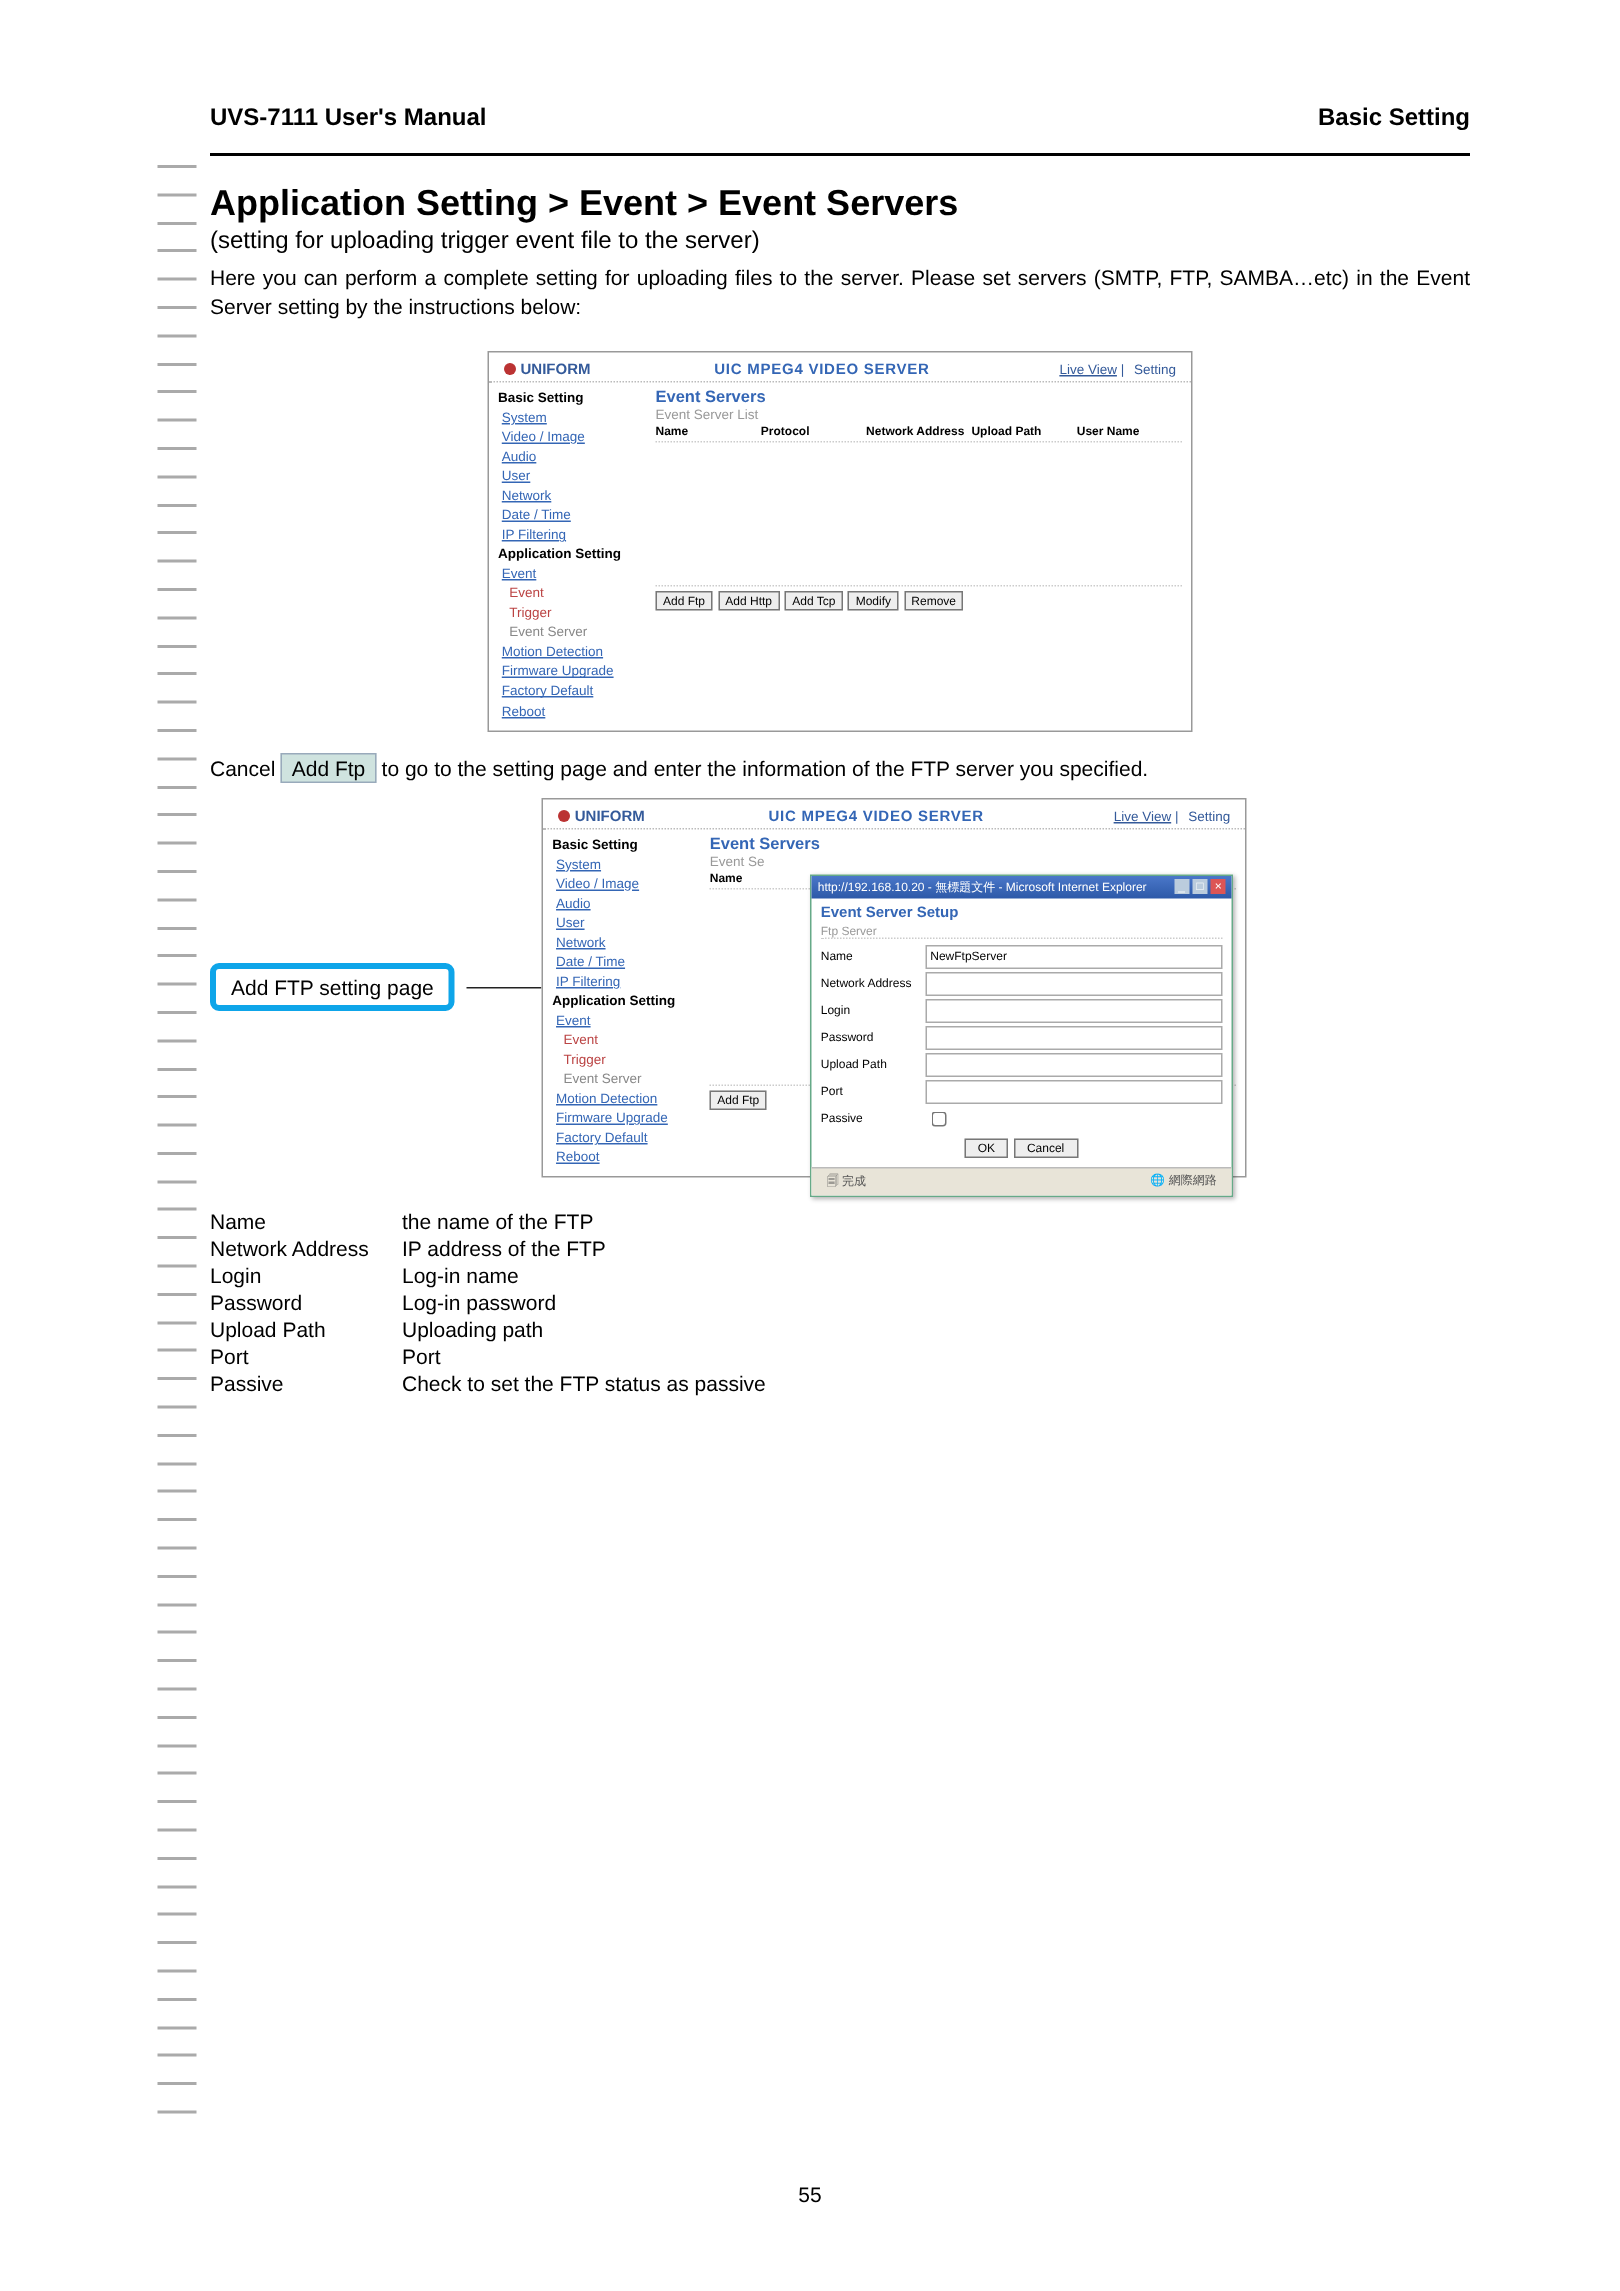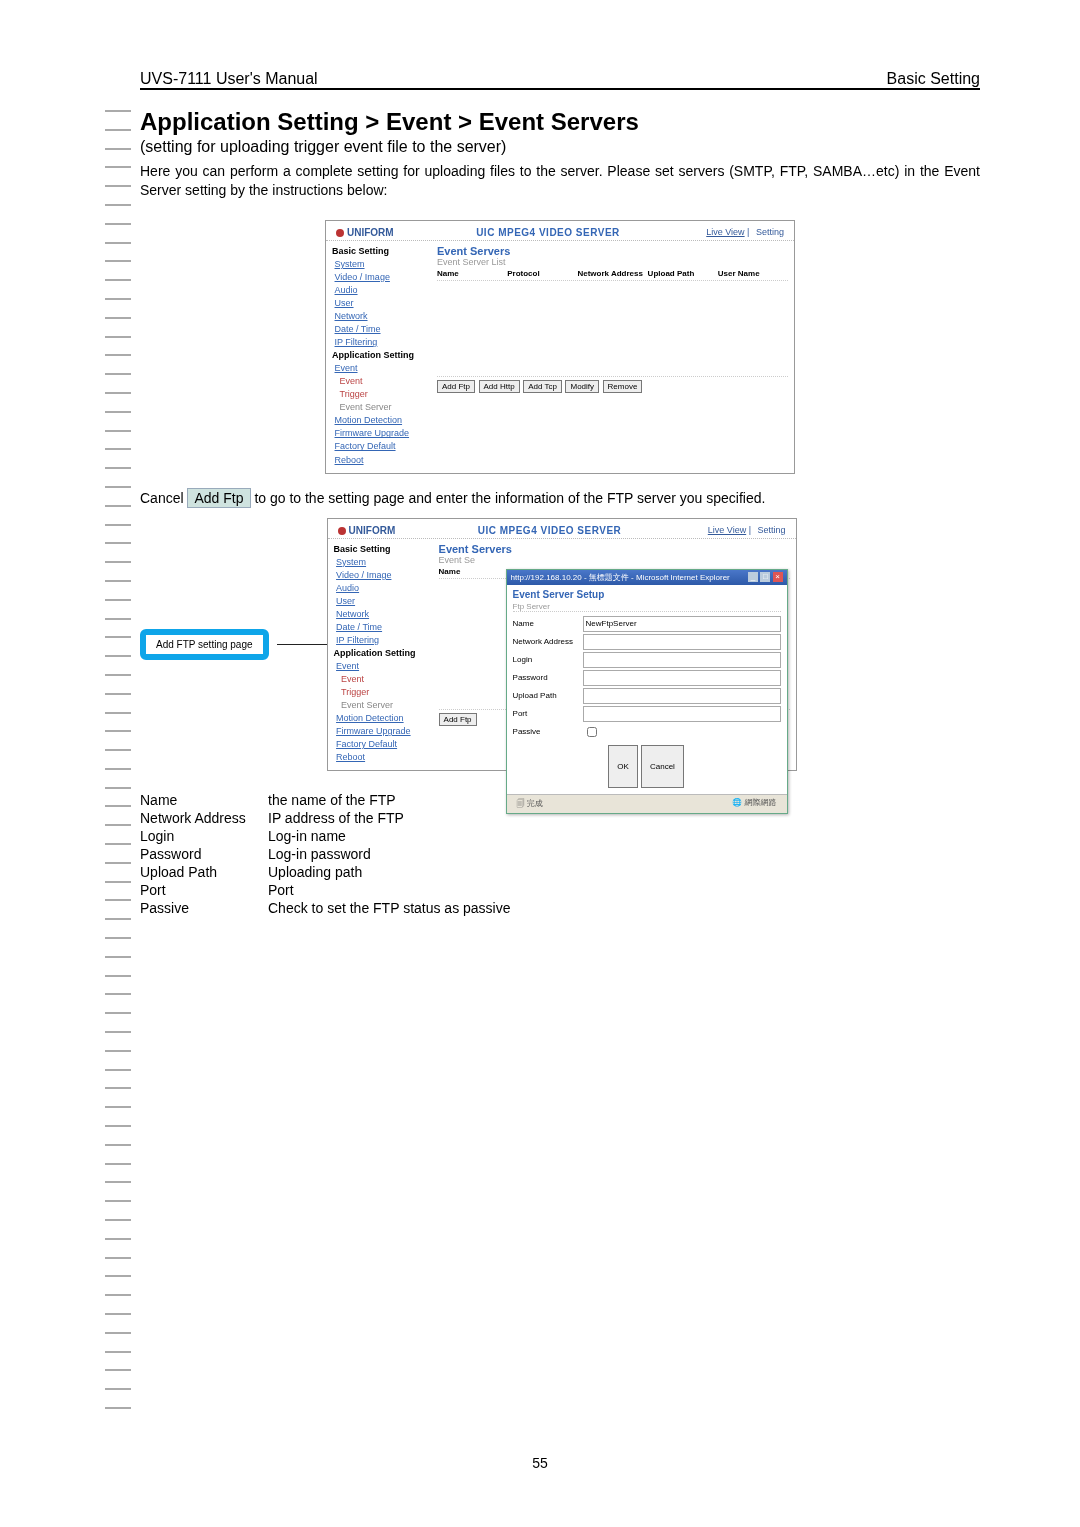--- a/index.html
+++ b/index.html
@@ -31,23 +31,23 @@
   .spiral div {
     width: 26px;
     height: 2px;
     background: #aaa;
     margin-left: -13px;
   }
   .header-row {
     display: flex;
     justify-content: space-between;
     align-items: flex-end;
-    font-weight: normal;
+    font-weight: bold;
     font-size: 16px;
-    padding-bottom: 0;
+    padding-bottom: 14px;
   }
   .header-line {
     border-bottom: 2px solid #000;
     margin-bottom: 18px;
   }
   h1.page-title {
     font-size: 24px;
     font-weight: bold;
     margin: 0 0 2px 0;
   }
@@ -178,24 +178,24 @@
     padding: 1px 6px;
     border: 1px solid #9ab;
     font-size: 14px;
   }
   .ss2-wrap {
     display: flex;
     align-items: center;
     margin: 8px 0 20px 0;
   }
   .callout-box {
-    border: 6px solid #0ea5e9;
+    border: 4px solid #0ea5e9;
     border-radius: 6px;
     padding: 4px 10px;
-    font-size: 10px;
+    font-size: 14px;
     margin-right: 8px;
     white-space: nowrap;
   }
   .callout-line {
     flex-grow: 0;
     width: 50px;
     height: 1px;
     background: #222;
   }
   
@@ -254,21 +254,21 @@
     border: 1px solid #aaa;
     height: 12px;
   }
   .form-row input[type=checkbox] {
     width: 10px; height: 10px;
   }
   .popup-btns {
     text-align: center;
     margin-top: 4px;
   }
-  .popup-btns .btn { padding: 16px 8px; }
+  .popup-btns .btn { padding: 1px 8px; }
   .popup-status {
     background: #e8e4d8;
     border-top: 1px solid #bbb;
     display: flex;
     justify-content: space-between;
     font-size: 8px;
     padding: 2px 10px;
     color: #555;
   }
   .list-area2 {

